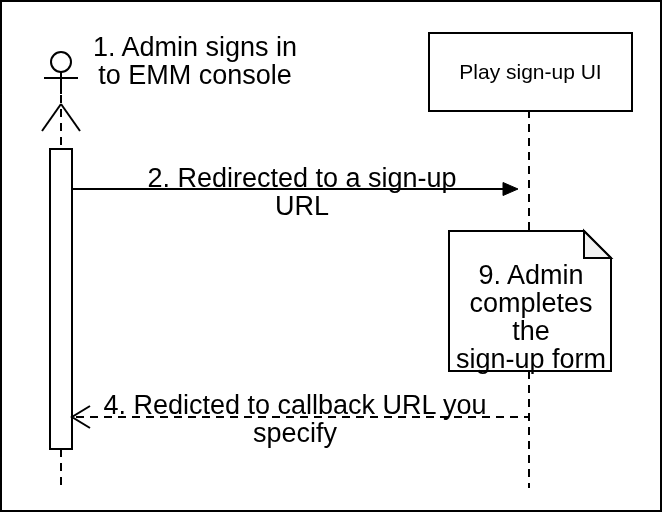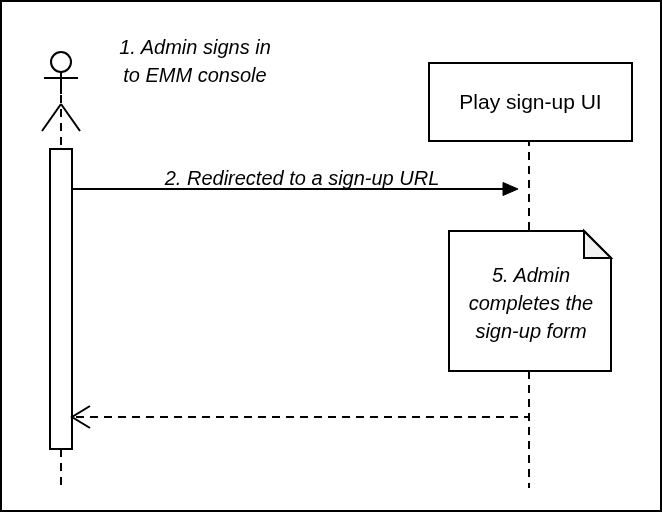--- a/index.html
+++ b/index.html
@@ -24,43 +24,41 @@
     stroke-width: 2;
     stroke-dasharray: 8 6;
   }
   .solidline {
     stroke: #000000;
     stroke-width: 2;
   }
   .label {
     position: absolute;
     white-space: pre-line;
-    font-size: 20px;
+    font-size: 27px;
     line-height: 28px;
     text-align: center;
-    font-style: italic;
   }
   .label1 { left: 63px;  top: 31px;  width: 260px; }
   .label2 { left: 120px; top: 162px; width: 360px; }
   .note-text { left: 447px; top: 259px; width: 164px; }
   .label4 { left: 93px;  top: 389px; width: 400px; }
   .lifeline-box {
     position: absolute;
     left: 426px;
     top: 30px;
     width: 205px;
     height: 80px;
     box-sizing: border-box;
     border: 2px solid #000000;
     background: #ffffff;
     display: flex;
     align-items: center;
     justify-content: center;
     font-size: 21px;
-    margin-top: 30px;
   }
 </style>
 </head>
 <body>
 
 <div class="diagram">
 
   <svg class="layer" width="658" height="508" viewBox="2 2 658 508">
 
     <g stroke="#000000" stroke-width="2" fill="none">
@@ -96,18 +94,19 @@
 
   <div class="lifeline-box">
     <span>Play sign-up UI</span>
   </div>
 
   <div class="label label1">1. Admin signs in
 to EMM console</div>
 
   <div class="label label2">2. Redirected to a sign-up URL</div>
 
-  <div class="label note-text">5. Admin
+  <div class="label note-text">9. Admin
 completes the
 sign-up form</div>
 
+  <div class="label label4">4. Redicted to callback URL you specify</div>
 
 </div>
 
 </body></html>

